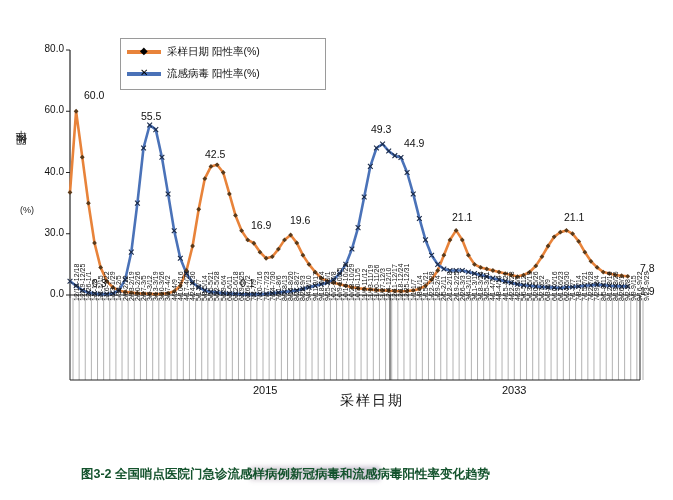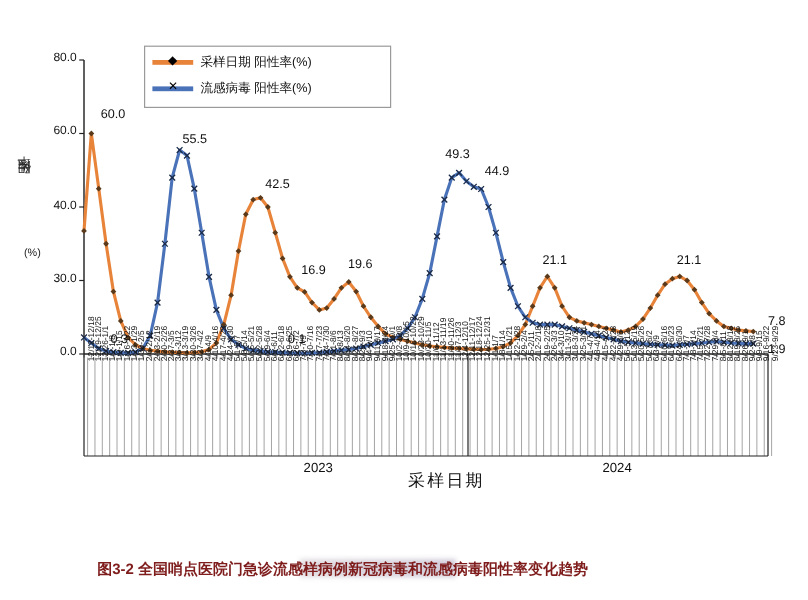--- a/index.html
+++ b/index.html
@@ -64,21 +64,21 @@
     color: #111;
   }
   .caption {
     position: absolute;
     left: 0;
     top: 466px;
     width: 571px;
     text-align: center;
     font-size: 12.5px;
     font-weight: bold;
-    color: #7f1d1d;
+    color: #14532d;
   }
   .legend-box {
     position: absolute;
     left: 120px;
     top: 38px;
     width: 204px;
     height: 50px;
     border: 1px solid #9a9a9a;
     background: #fff;
   }
@@ -663,28 +663,28 @@
       <div class="tick-lab" style="left: 599.597px; top: 301px;">8/5-8/11</div>
       <div class="tick-lab" style="left: 605.726px; top: 301px;">8/12-8/18</div>
       <div class="tick-lab" style="left: 611.855px; top: 301px;">8/19-8/25</div>
       <div class="tick-lab" style="left: 617.984px; top: 301px;">8/26-9/1</div>
       <div class="tick-lab" style="left: 624.113px; top: 301px;">9/2-9/8</div>
       <div class="tick-lab" style="left: 630.242px; top: 301px;">9/9-9/15</div>
       <div class="tick-lab" style="left: 636.371px; top: 301px;">9/16-9/22</div>
       <div class="tick-lab" style="left: 642.5px; top: 301px;">9/23-9/29</div>
     </div>
   <div id="years">
-      <div class="year-label" style="left: 253px; top: 384px;">2023</div>
-      <div class="year-label" style="left: 502px; top: 384px;">2024</div>
+      <div class="year-label" style="left: 253px; top: 384px;">2015</div>
+      <div class="year-label" style="left: 502px; top: 384px;">2033</div>
     </div>
   <div id="annos">
       <div class="dl" style="left: 84px; top: 89px;">60.0</div>
       <div class="dl" style="left: 92px; top: 277px;">0.3</div>
-      <div class="dl" style="left: 152px; top: 110px;">55.5</div>
-      <div class="dl" style="left: 221px; top: 148px;">42.5</div>
+      <div class="dl" style="left: 141px; top: 110px;">55.5</div>
+      <div class="dl" style="left: 205px; top: 148px;">42.5</div>
       <div class="dl" style="left: 251px; top: 219px;">16.9</div>
       <div class="dl" style="left: 240px; top: 277px;">0.1</div>
       <div class="dl" style="left: 290px; top: 214px;">19.6</div>
       <div class="dl" style="left: 371px; top: 123px;">49.3</div>
       <div class="dl" style="left: 404px; top: 137px;">44.9</div>
       <div class="dl" style="left: 452px; top: 211px;">21.1</div>
       <div class="dl" style="left: 564px; top: 211px;">21.1</div>
       <div class="dl" style="left: 640px; top: 262px;">7.8</div>
       <div class="dl" style="left: 640px; top: 285px;">1.9</div>
     </div>

